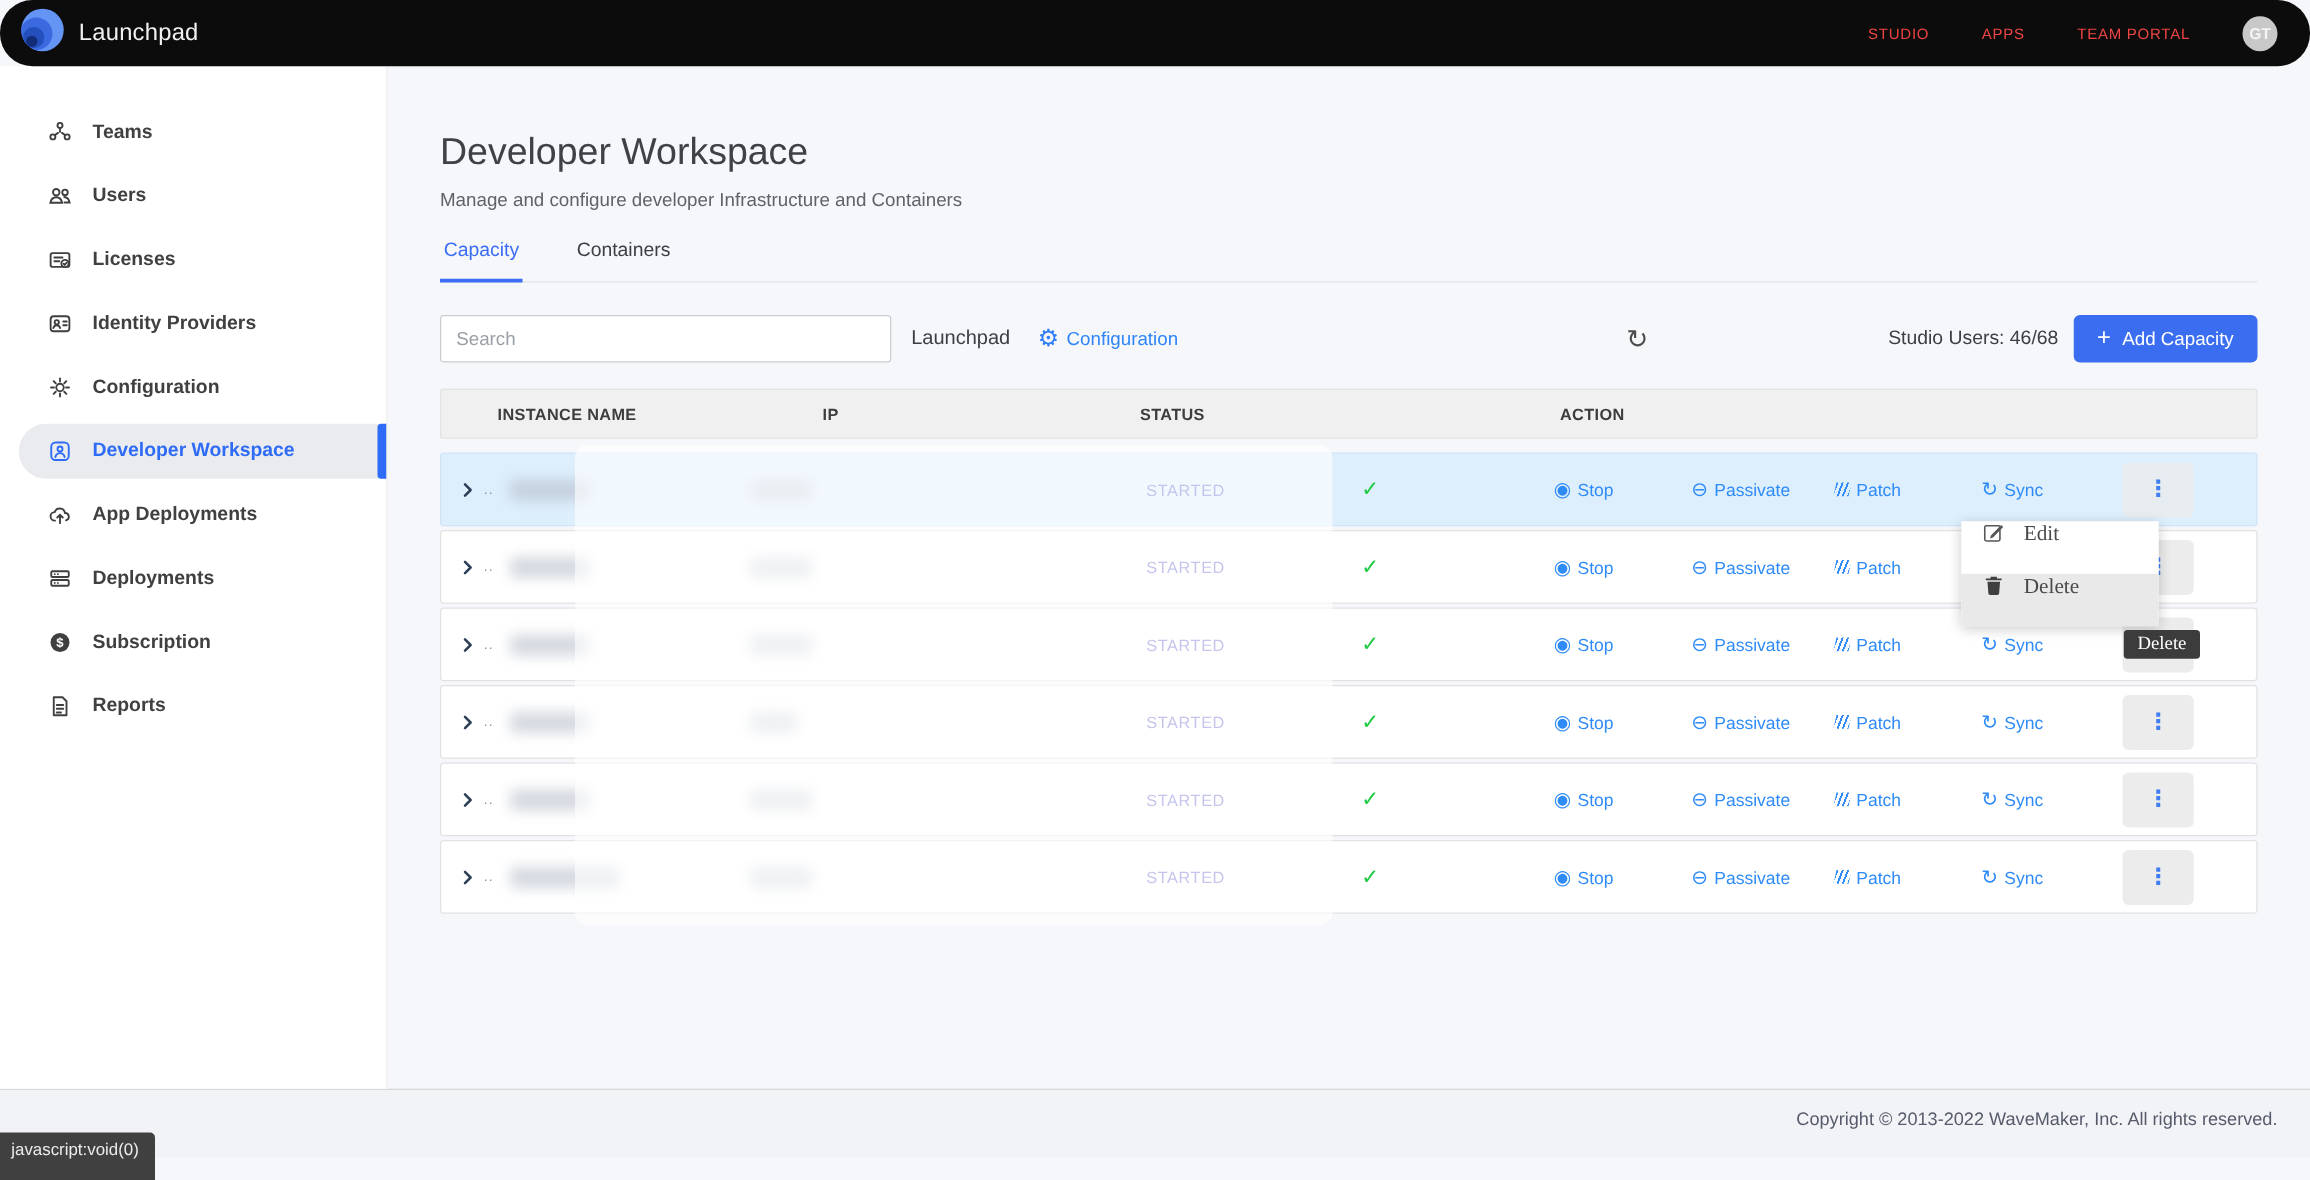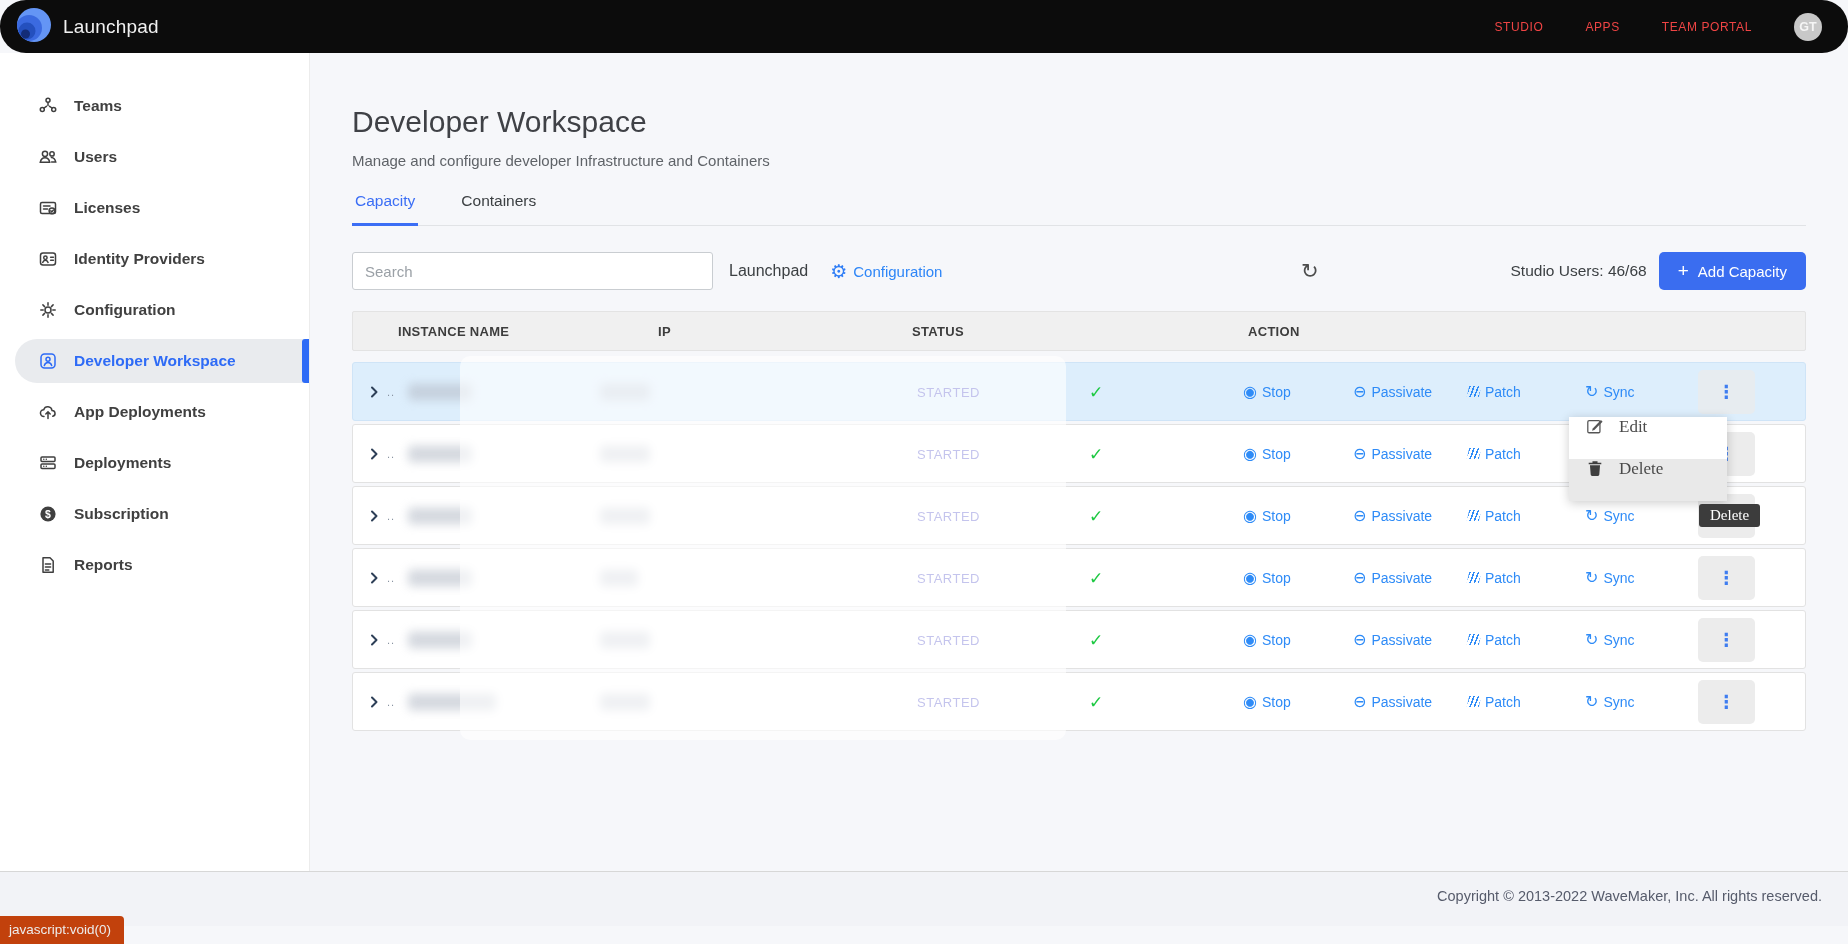--- a/index.html
+++ b/index.html
@@ -104,22 +104,22 @@
   .menu-item .micon svg { display:block; width:18px; height:18px; }
   .menu-item .mlabel { font-family:"Liberation Serif", serif; font-size:17px; color:#4a4a4a; }
   .tip { position:absolute; left:1699px; top:504px; background:#3c3c3c; color:#fff;
     font-family:"Liberation Serif", serif; font-size:15px; padding:3px 11px; border-radius:3px;
     z-index:41; }
 
   
   .footer { position:absolute; left:0; top:871px; width:1848px; height:55px;
     background:#f2f3f7; border-top:1px solid #d7d7d7; z-index:4; }
   .copyright { position:absolute; right:26px; top:16px; font-size:14.5px; color:#565b6b; }
-  .statusbar { position:absolute; left:0; bottom:0; background:#c2410c; color:#ececec;
-    font-size:13.5px; padding:6px 13px 7px 9px; border-top-right-radius:4px; z-index:50; }
+  .statusbar { position:absolute; left:0; bottom:0; background:#404040; color:#ececec;
+    font-size:13.5px; padding:6px 13px 17px 9px; border-top-right-radius:4px; z-index:50; }
 </style>
 </head>
 <body>
 
 <header class="topbar">
   <div class="brand">
     <span>
       <svg width="36" height="36" viewBox="0 0 36 36">
         <defs>
             <clipPath id="lc">

